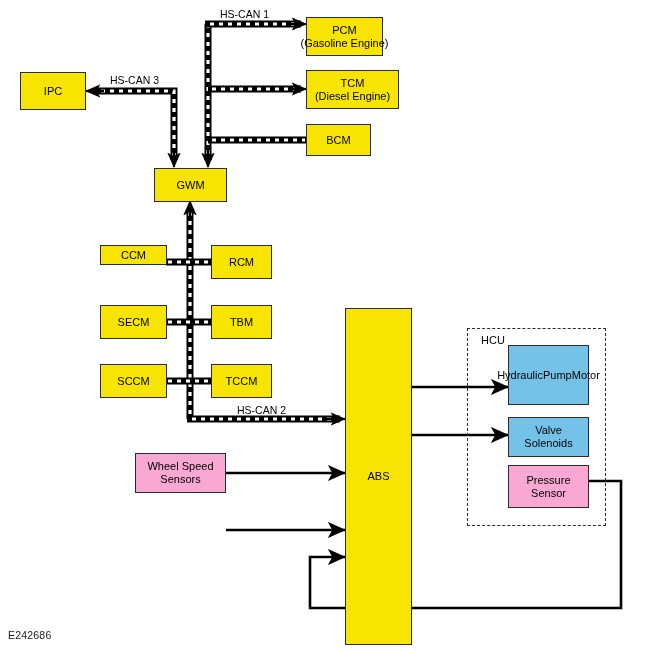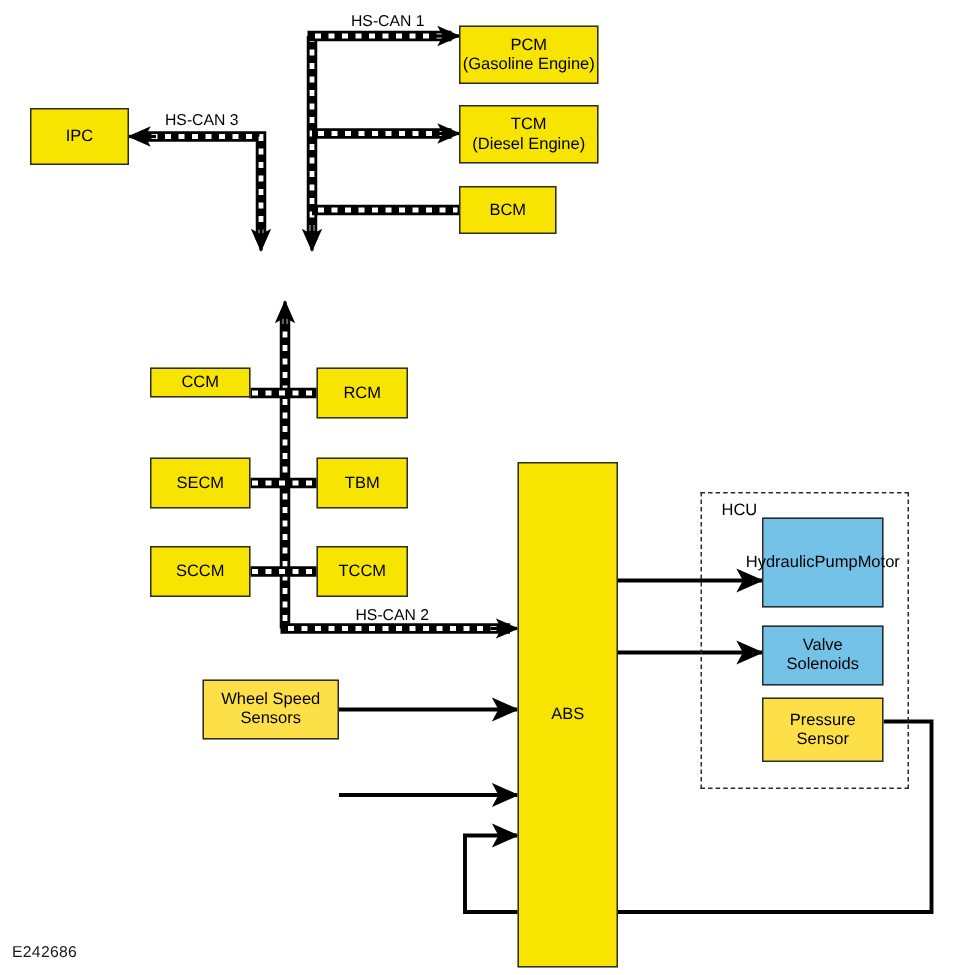--- a/index.html
+++ b/index.html
@@ -35,21 +35,21 @@
     text-align: center;
     line-height: 1.18;
     color: #000000;
     font-family: "Liberation Sans", sans-serif;
     font-size: 11px;
     z-index: 4;
     white-space: nowrap;
   }
   .node-yellow { background: #F7E400; }
   .node-blue   { background: #74C2E8; }
-  .node-green  { background: #fde047; }
+  .node-green  { background: #f9a8d4; }
 
   .node .line2 { display: block; }
 
   .bus-label {
     position: absolute;
     font-size: 10.5px;
     color: #000000;
     z-index: 6;
     white-space: nowrap;
     font-family: "Liberation Sans", sans-serif;
@@ -144,45 +144,48 @@
       <path d="M 226 530 L 345 530" stroke="#000000" stroke-width="2.6" fill="none" marker-end="url(#arrowSolid)"></path>
 
       <path d="M 412 387 L 508 387" stroke="#000000" stroke-width="2.6" fill="none" marker-end="url(#arrowSolid)"></path>
 
       <path d="M 412 435 L 508 435" stroke="#000000" stroke-width="2.6" fill="none" marker-end="url(#arrowSolid)"></path>
 
       <path d="M 589 481 L 621 481 L 621 608 L 310 608 L 310 557 L 345 557" stroke="#000000" stroke-width="2.6" fill="none" marker-end="url(#arrowSolid)"></path>
     </g>
   </svg>
 
-  <div class="bus-label" style="left:220px; top:8px;margin-left:14px;">HS-CAN 1</div>
+  <div class="bus-label" style="left:220px; top:8px;">HS-CAN 1</div>
   <div class="bus-label" style="left:237px; top:404px;">HS-CAN 2</div>
   <div class="bus-label" style="left:110px; top:74px;">HS-CAN 3</div>
 
   <div class="hcu-box" style="left:467px; top:328px; width:139px; height:198px;"></div>
   <div class="group-label" style="left:481px; top:334px;">HCU</div>
 
   <div class="node node-yellow" style="left:20px; top:72px; width:66px; height:38px;">
     <span>IPC</span>
   </div>
 
-  <div class="node node-yellow" style="left:306px; top:17px; width:93px; height:39px; flex-direction:column;">
+  <div class="node node-yellow" style="left:306px; top:17px; width:77px; height:39px; flex-direction:column;">
     <span>PCM</span>
     <span class="line2">(Gasoline Engine)</span>
   </div>
 
   <div class="node node-yellow" style="left:306px; top:70px; width:93px; height:39px; flex-direction:column;">
     <span>TCM</span>
     <span class="line2">(Diesel Engine)</span>
   </div>
 
   <div class="node node-yellow" style="left:306px; top:124px; width:65px; height:32px;">
     <span>BCM</span>
   </div>
 
+  <div class="node node-yellow" style="left:154px; top:168px; width:73px; height:34px;">
+    <span>GWM</span>
+  </div>
 
   <div class="node node-yellow" style="left:100px; top:245px; width:67px; height:20px;">
     <span>CCM</span>
   </div>
   <div class="node node-yellow" style="left:211px; top:245px; width:61px; height:34px;">
     <span>RCM</span>
   </div>
 
   <div class="node node-yellow" style="left:100px; top:305px; width:67px; height:34px;">
     <span>SECM</span>

